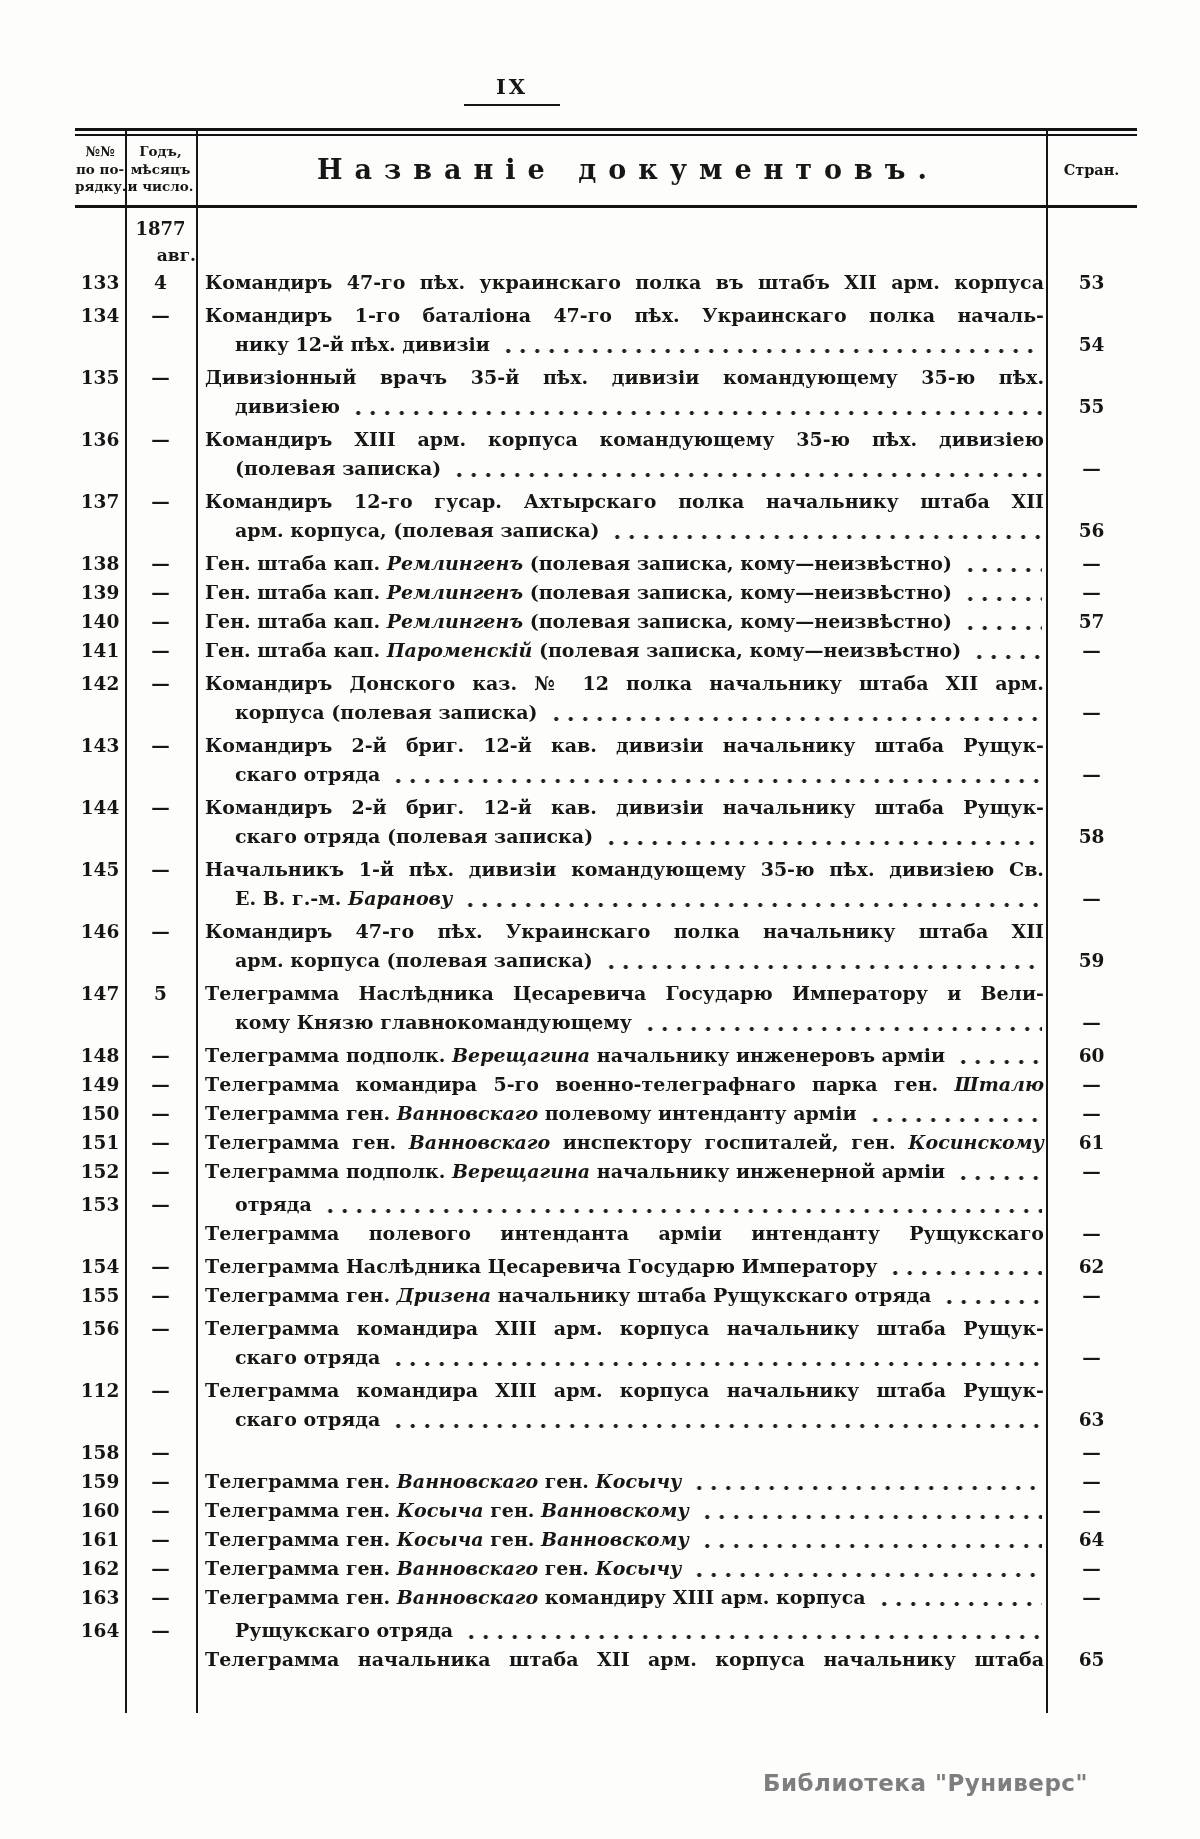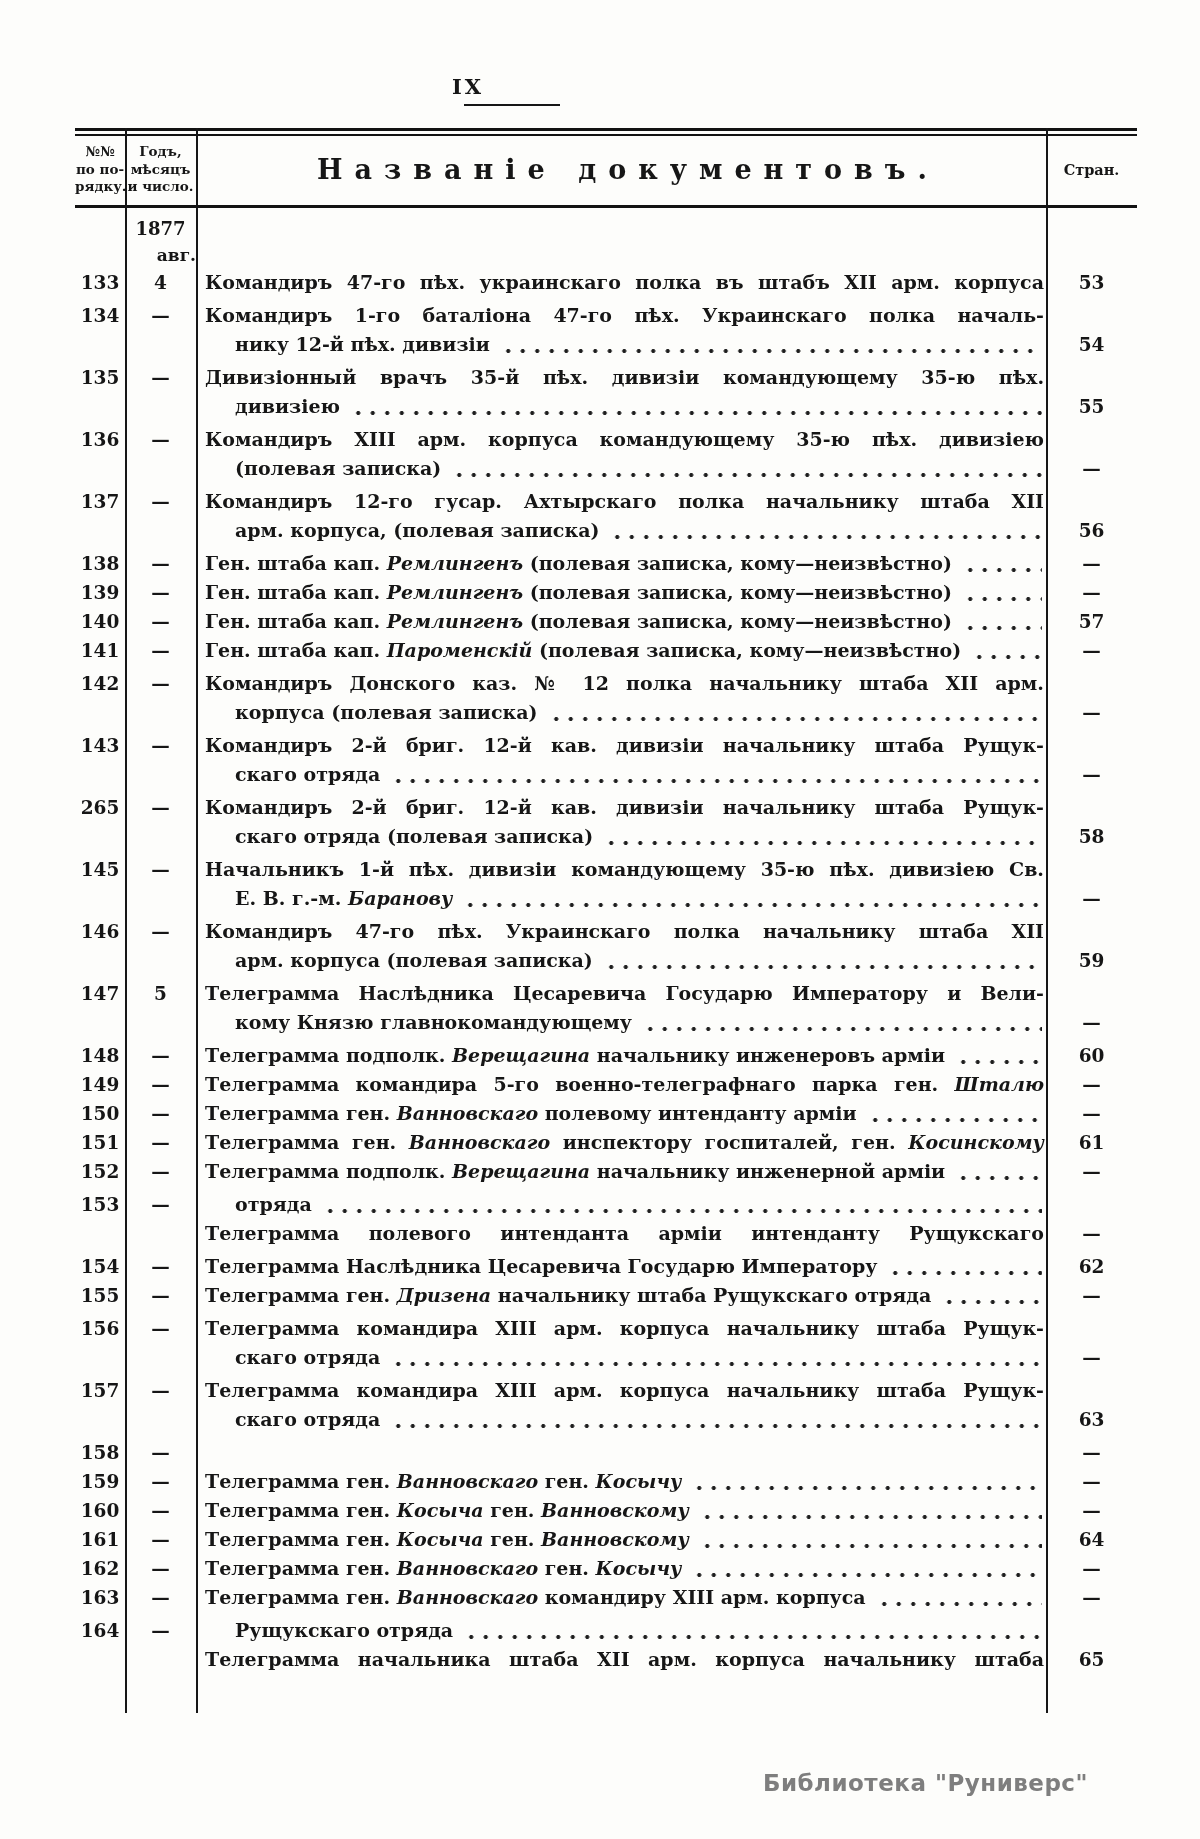--- a/index.html
+++ b/index.html
@@ -4,21 +4,21 @@
 <style>
   html,body{margin:0;padding:0;}
   body{
     width:1200px;height:1839px;position:relative;overflow:hidden;
     background:#fdfdfb;color:#161616;
     font-family:"DejaVu Serif", serif;
   }
   
   .pageno{
     position:absolute;top:74px;left:452px;width:120px;
-    text-align:left;font-size:21px;font-weight:bold;letter-spacing:3px;
+    text-align:center;font-size:21px;font-weight:bold;letter-spacing:3px;
   }
   .pageno-rule{
     position:absolute;top:104px;left:464px;width:96px;height:0;
     border-top:2.5px solid #161616;
   }
   
   .tablewrap{position:absolute;left:75px;top:128px;width:1062px;}
   .rule-double{height:3px;border-top:3px solid #121212;border-bottom:2px solid #121212;}
   .rule-heavy{border-top:3.5px solid #121212;}
   .vline{position:absolute;top:0;width:2px;background:#161616;z-index:2;}
@@ -226,21 +226,21 @@
         <div class="c-title">
           <div class="line just"><span class="txt"><span>Командиръ 2-й бриг. 12-й кав. дивизіи начальнику штаба Рущук-</span></span></div>
           <div class="line indent flex">
             <span class="txt"><span>скаго отряда</span></span>
             <div class="leader"></div>
           </div>
         </div>
         <div class="c-page">—</div>
       </div>
       <div class="row two">
-        <div class="c-num">265</div>
+        <div class="c-num">144</div>
         <div class="c-date">—</div>
         <div class="c-title">
           <div class="line just"><span class="txt"><span>Командиръ 2-й бриг. 12-й кав. дивизіи начальнику штаба Рущук-</span></span></div>
           <div class="line indent flex">
             <span class="txt"><span>скаго отряда (полевая записка)</span></span>
             <div class="leader"></div>
           </div>
         </div>
         <div class="c-page">58</div>
       </div>
@@ -369,21 +369,21 @@
         <div class="c-title">
           <div class="line just"><span class="txt"><span>Телеграмма командира XIII арм. корпуса начальнику штаба Рущук-</span></span></div>
           <div class="line indent flex">
             <span class="txt"><span>скаго отряда</span></span>
             <div class="leader"></div>
           </div>
         </div>
         <div class="c-page">—</div>
       </div>
       <div class="row two">
-        <div class="c-num">157</div>
+        <div class="c-num">112</div>
         <div class="c-date">—</div>
         <div class="c-title">
           <div class="line just"><span class="txt"><span>Телеграмма командира XIII арм. корпуса начальнику штаба Рущук-</span></span></div>
           <div class="line indent flex">
             <span class="txt"><span>скаго отряда</span></span>
             <div class="leader"></div>
           </div>
         </div>
         <div class="c-page">63</div>
       </div>

